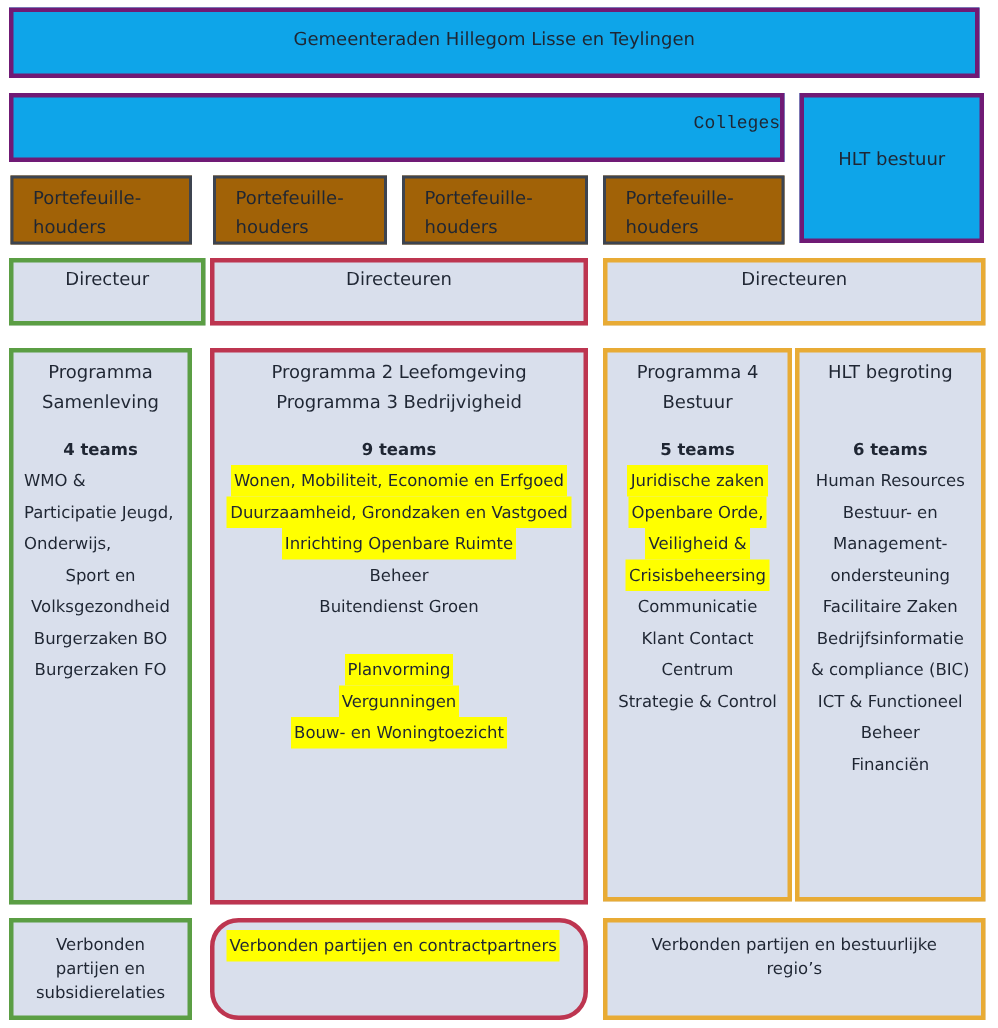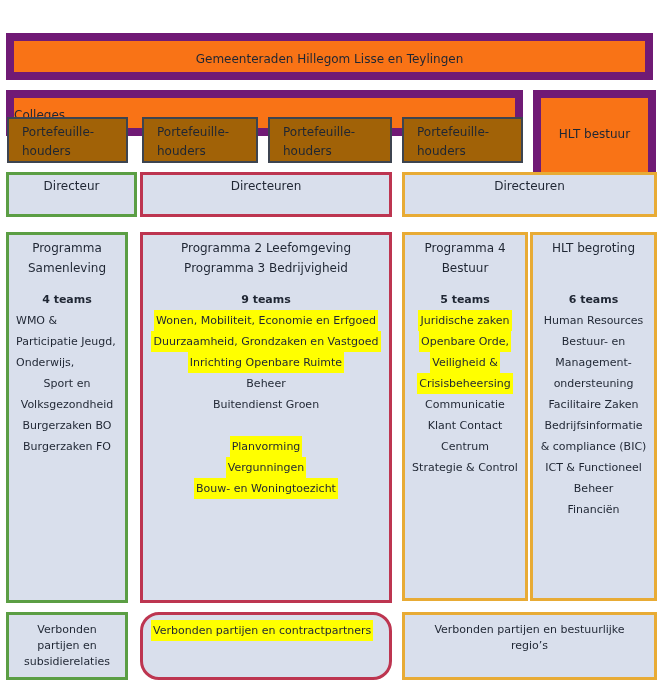--- a/index.html
+++ b/index.html
@@ -1,23 +1,23 @@
 <!DOCTYPE html>
 <html><head>
 <meta charset="utf-8">
 <style>
   html,body{margin:0;padding:0;background:#ffffff;}
   .canvas{
     position:relative;width:665px;height:685px;background:#ffffff;
     font-family:"DejaVu Sans",sans-serif;color:#1f2633;
   }
   .box{position:absolute;box-sizing:border-box;}
-  .outline{border:8px solid #701a75;background:#f97316;margin-top:28px;}
+  .outline{border:3px solid #701a75;background:#0ea5e9;}
   .top-box{left:6px;top:5px;width:647px;height:47px;text-align:center;padding-top:11px;font-size:12px;}
-  .colleges-box{left:6px;top:62px;width:517px;height:46px;text-align:left;padding-top:10px;font-size:12px;}
+  .colleges-box{left:6px;top:62px;width:517px;height:46px;text-align:right;padding-top:10px;font-size:12px;font-family:Liberation Mono, monospace;}
   .hlt-box{left:533px;top:62px;width:123px;height:100px;display:flex;align-items:center;justify-content:center;padding-bottom:12px;font-size:12px;}
   .pf-box{top:117px;height:46px;border:2px solid #3d4450;background:#a16207;
           font-size:12px;line-height:19px;padding:4px 0 0 13px;}
   .dir-box{top:172px;height:45px;border:3px solid;background:#d9dfec;text-align:center;padding-top:4px;font-size:12px;}
   .col-box{top:232px;border:3px solid;background:#d9dfec;text-align:center;}
   .col-title{padding-top:3px;min-height:40px;line-height:20px;font-size:12px;}
   .teams-label{margin-top:11px;line-height:21px;font-size:11px;font-weight:bold;}
   .col-items{padding:0 3px;}
   .item{line-height:21px;font-size:11px;}
   .item.left{text-align:left;padding-left:4px;}

